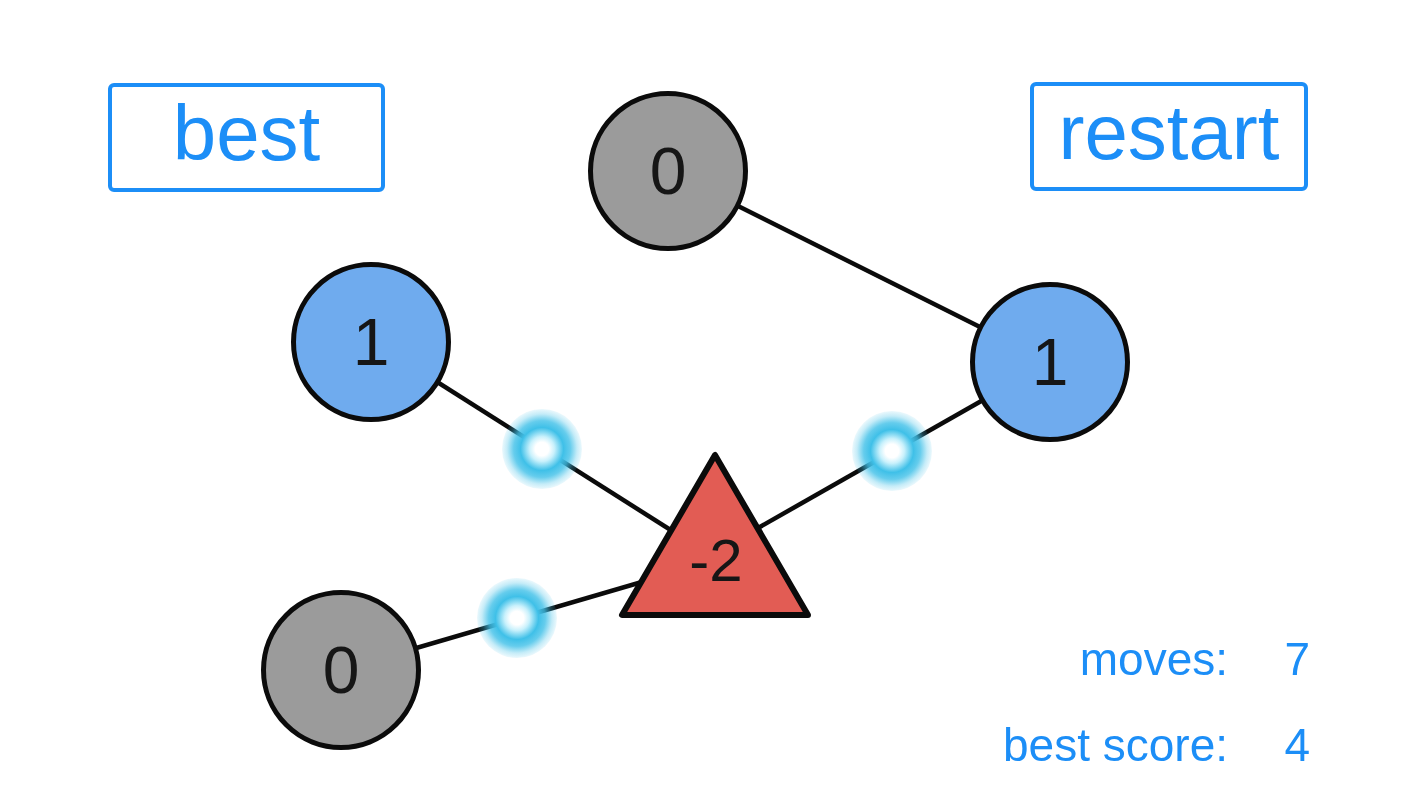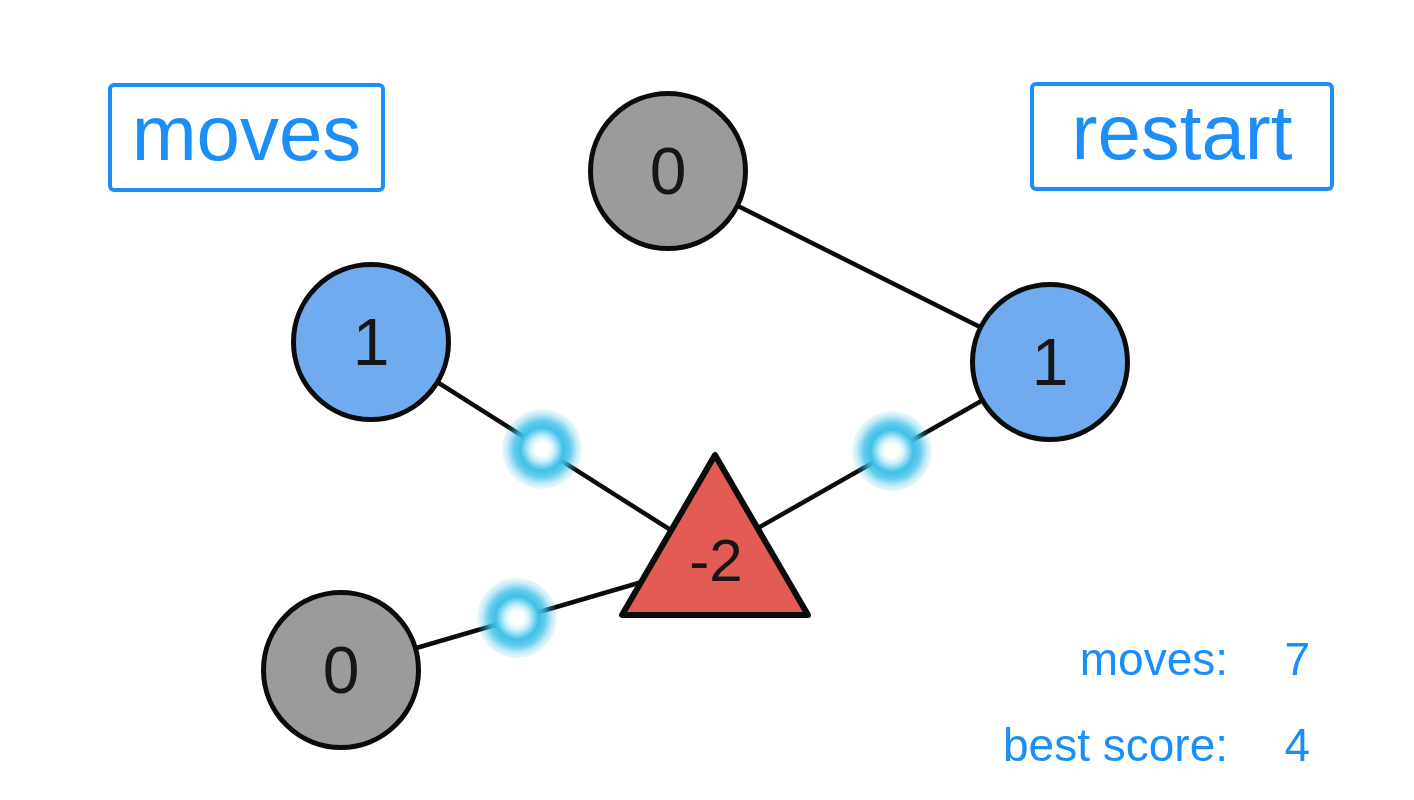--- a/index.html
+++ b/index.html
@@ -24,21 +24,21 @@
     color:#1c8ef7;
     font-family:inherit;
     font-weight:300;
     font-size:78px;
     line-height:1;
     display:flex; align-items:center; justify-content:center;
     padding-bottom:10px;
     cursor:pointer;
   }
   .btn.menu    { left:108px;  top:83px; width:277px; height:109px; }
-  .btn.restart { left:1030px; top:82px; width:304px; height:109px; }
+  .btn.restart { left:1030px; top:82px; width:278px; height:109px; }
 
   
   .node {
     position:absolute;
     width:160px; height:160px;
     border:5px solid #0b0b0b;
     border-radius:50%;
     display:flex; align-items:center; justify-content:center;
     cursor:pointer;
   }
@@ -96,21 +96,21 @@
 
 <div class="stage">
 
   <svg class="edges" width="1414" height="800" viewBox="0 0 1414 800">
     <line x1="668" y1="171" x2="1050" y2="362"></line>
     <line x1="371" y1="340" x2="740" y2="574"></line>
     <line x1="1050" y1="362" x2="700" y2="561"></line>
     <line x1="341" y1="670" x2="700" y2="565"></line>
   </svg>
 
-  <button class="btn menu">moves</button>
+  <button class="btn menu">best</button>
   <button class="btn restart">restart</button>
 
   <div class="node gray top">
     <span class="val">0</span>
   </div>
   <div class="node blue left">
     <span class="val">1</span>
   </div>
   <div class="node blue right">
     <span class="val">1</span>

